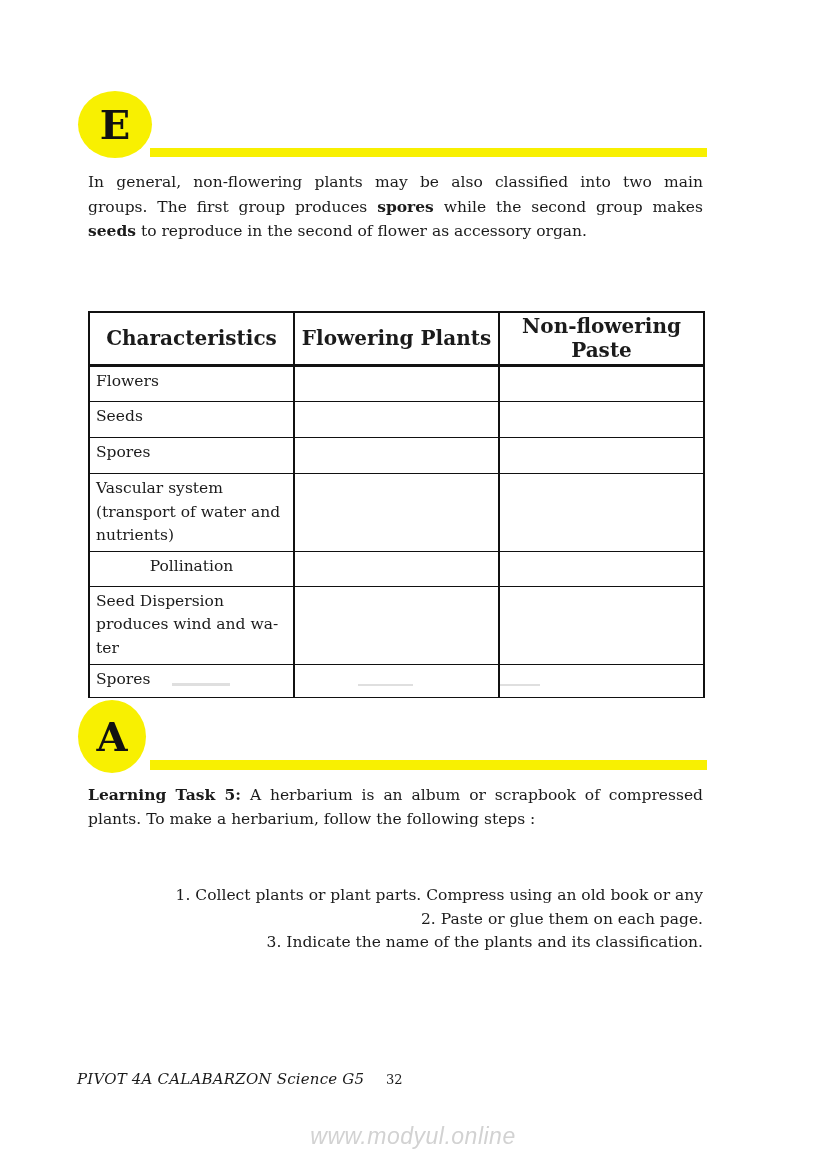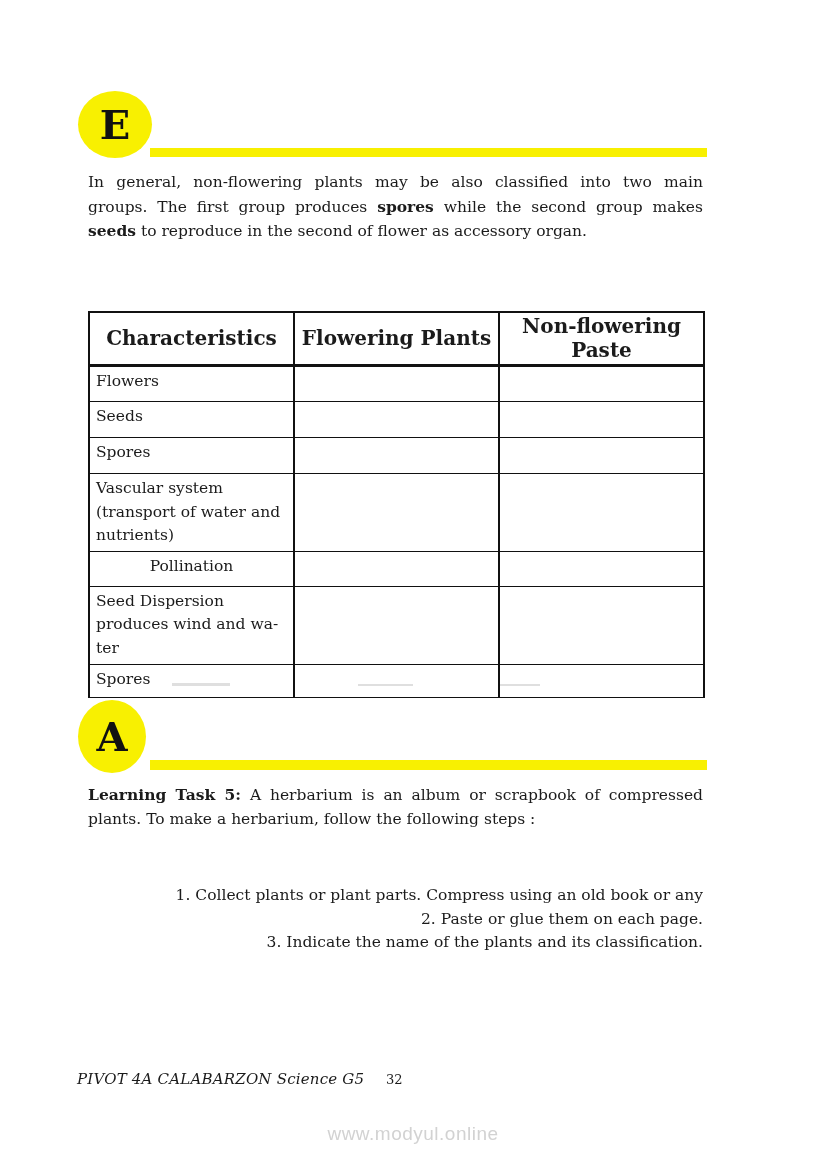--- a/index.html
+++ b/index.html
@@ -81,23 +81,24 @@
     font-size: 15px;
     letter-spacing: 0.2px;
   }
   .page-num { position: absolute; left: 386px; top: 1072px; font-size: 13px; font-style: normal; }
   .watermark {
     position: absolute;
     left: 0; top: 1123px;
     width: 826px;
     text-align: center;
     font-family: "Liberation Sans", sans-serif;
-    font-size: 19px;
+    font-size: 23px;
     color: #d2d2d2;
     letter-spacing: 0.5px;
+    font-style: italic;
   }
 </style>
 </head>
 <body>
 
 <div class="page">
 
   <div class="hl-bar bar-e"></div>
   <div class="badge badge-e">
     <span>E</span>

